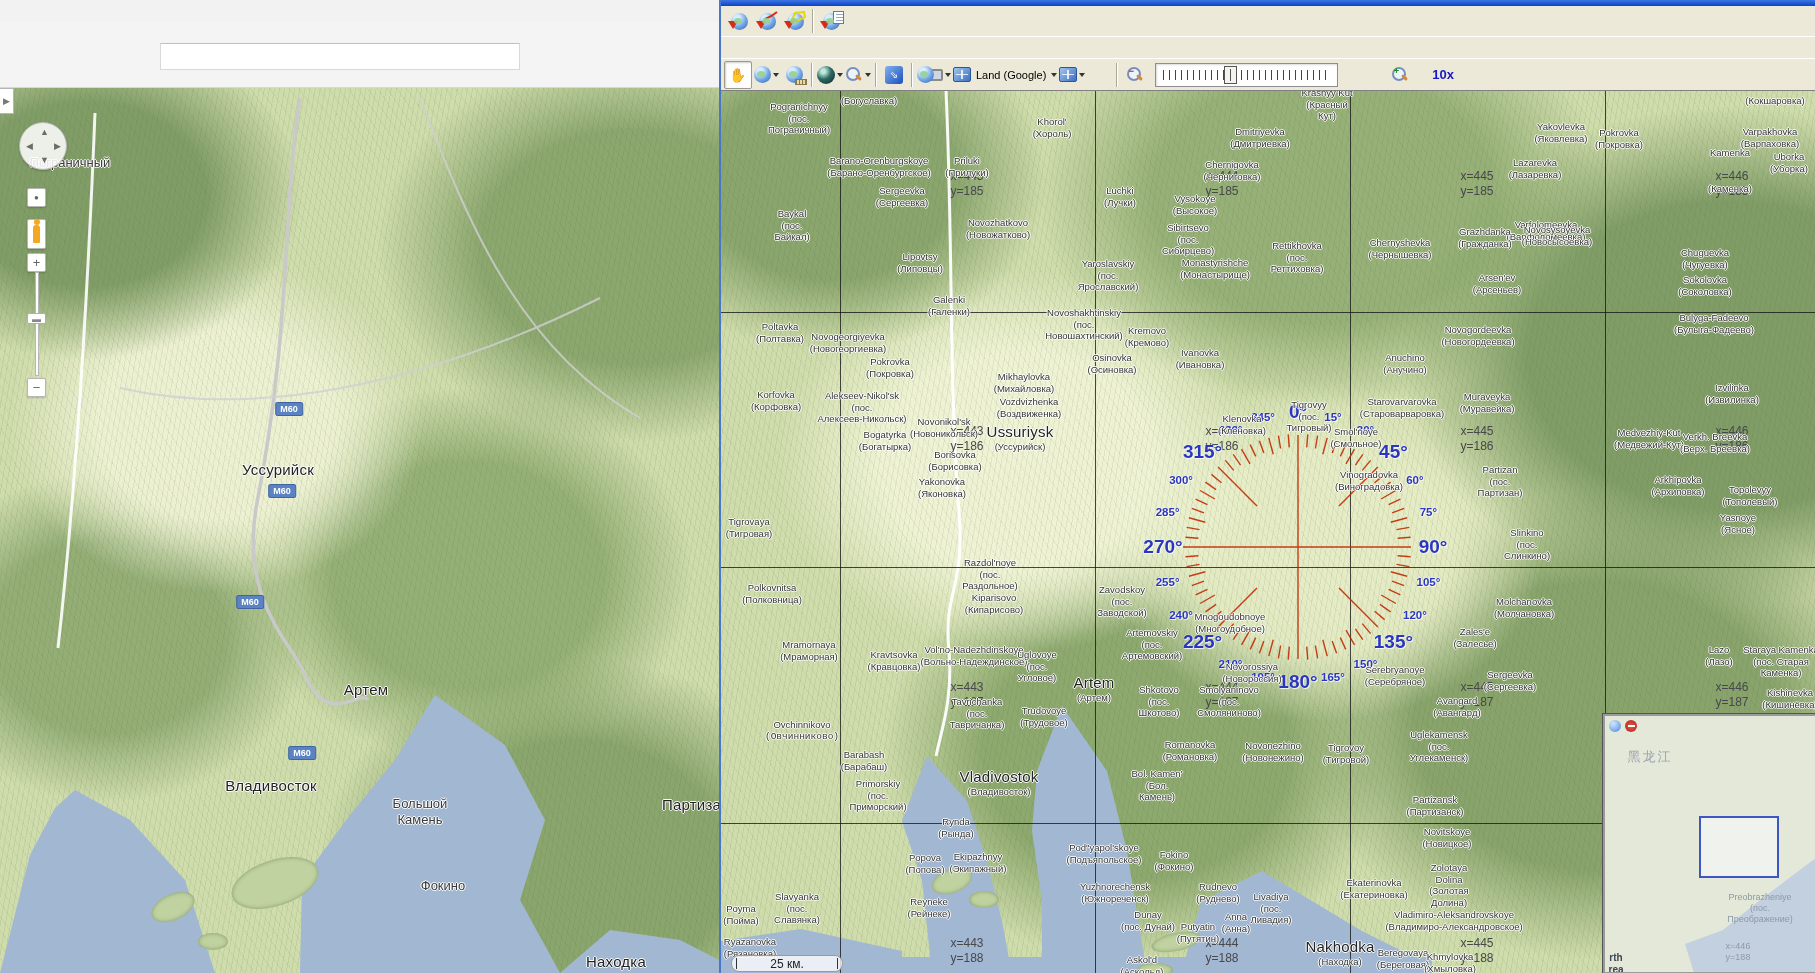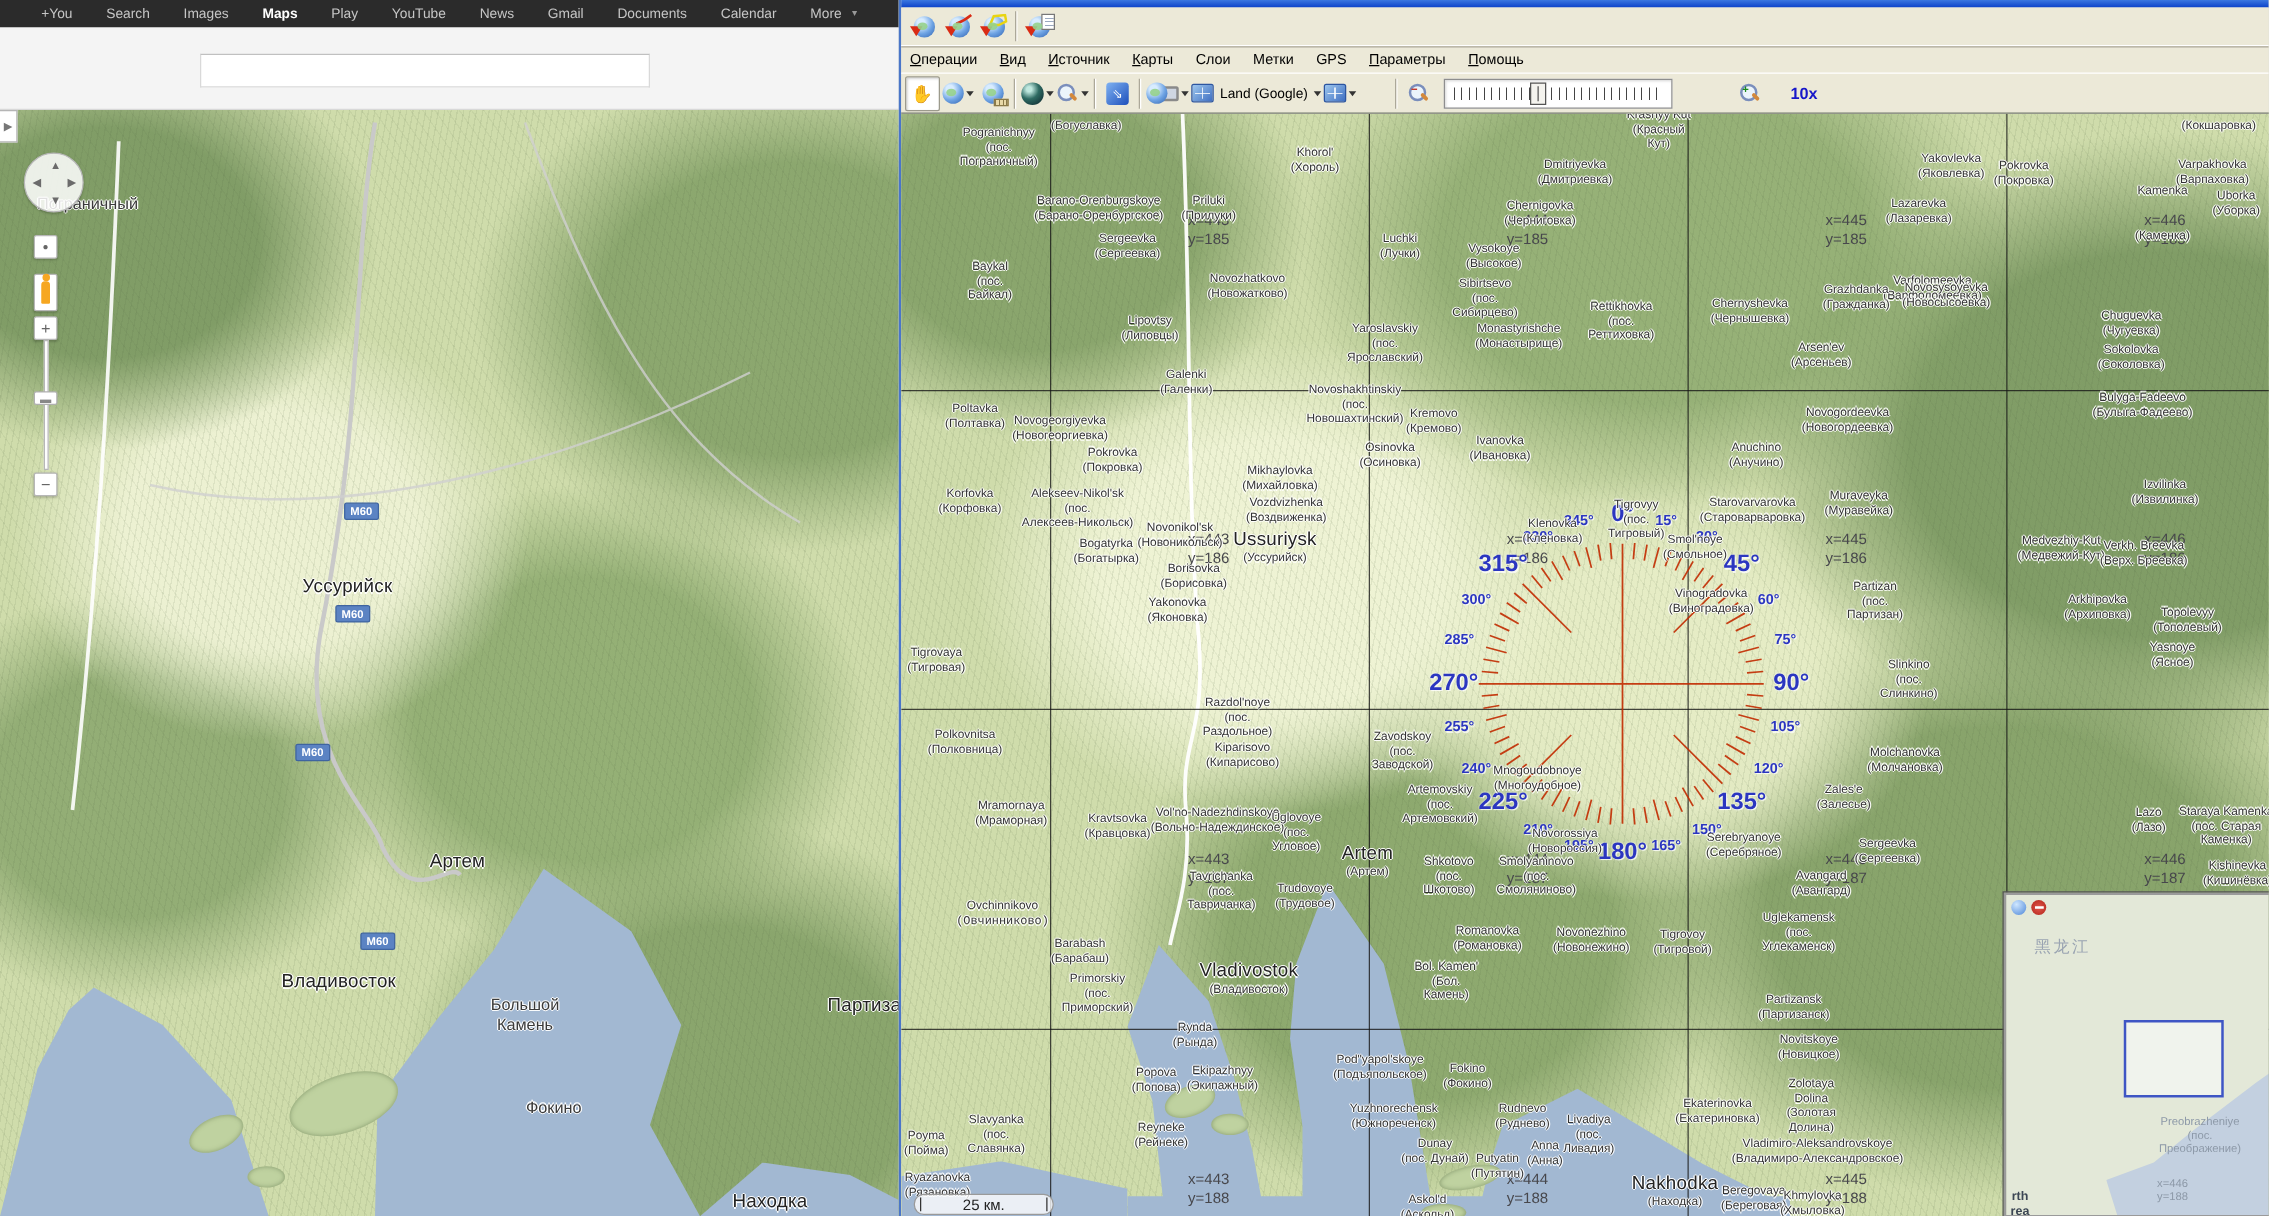--- a/index.html
+++ b/index.html
@@ -156,34 +156,20 @@
   .mm-label.dark{color:#3c4654;font-weight:bold;font-size:10px;}
   .mm-ico{position:absolute;width:12px;height:12px;border-radius:50%;}
   #mm-globe{left:4px;top:4px;background:radial-gradient(circle at 35% 30%,#cfe7ff,#4d86d8);}
   #mm-min{left:20px;top:4px;background:radial-gradient(#e2574d,#b02318);}
   #mm-min::after{content:"";position:absolute;left:2.5px;top:5px;width:7px;height:2px;background:#fff;}
 </style>
 </head>
 <body>
 
 <div id="left-page">
-  <div id="gbar">
-      <span class="nav-item">+You</span>
-      <span class="nav-item">Search</span>
-      <span class="nav-item">Images</span>
-      <span class="nav-item active">Maps</span>
-      <span class="nav-item">Play</span>
-      <span class="nav-item">YouTube</span>
-      <span class="nav-item">News</span>
-      <span class="nav-item">Gmail</span>
-      <span class="nav-item">Documents</span>
-      <span class="nav-item">Calendar</span>
-      <span class="nav-item">More</span>
-      <span class="nav-caret">▼</span>
-    </div>
   <div id="gsub">
     <input id="gsearch" value="" style="">
   </div>
 
   <div id="map-left" class="terrain">
     <div class="tex"></div>
 
     <div class="water" style="clip-path:polygon(75px 702px,130px 732px,185px 792px,215px 885px,0px 885px,30px 767px,55px 720px);"></div>
     <div class="water" style="clip-path:polygon(435px 607px,505px 657px,545px 732px,520px 812px,560px 885px,300px 885px,302px 792px,350px 727px,395px 672px);"></div>
     <div class="water" style="clip-path:polygon(560px 885px,610px 842px,680px 852px,719px 872px,719px 885px);"></div>
@@ -279,31 +265,20 @@
       </div>
     <div class="tsep"></div>
     <div class="tbtn">
       <span class="globe">
           <i class="red-dl"></i>
           <i class="icon-list"></i>
         </span>
       </div>
   </div>
 
-  <div id="menubar">
-      <span class="menu-item"><u>О</u>перации</span>
-      <span class="menu-item"><u>В</u>ид</span>
-      <span class="menu-item"><u>И</u>сточник</span>
-      <span class="menu-item"><u>К</u>арты</span>
-      <span class="menu-item">Слои</span>
-      <span class="menu-item">Метки</span>
-      <span class="menu-item">GPS</span>
-      <span class="menu-item"><u>П</u>араметры</span>
-      <span class="menu-item"><u>П</u>омощь</span>
-    </div>
 
   <div id="tb2">
     <div class="tbtn pressed">
         <span class="hand-ico">✋</span>
       </div>
     <div class="tbtn">
         <span class="globe"></span>
         <span class="drop"></span>
       </div>
     <div class="tbtn">
@@ -676,21 +651,21 @@
           <span class="" style="display: block;">(Варфоломеевка)</span>
         </div>
         <div class="map-label" style="left: 764px; top: 147px;">
           <span class="" style="display: block;">Grazhdanka</span>
           <span class="" style="display: block;">(Гражданка)</span>
         </div>
         <div class="map-label" style="left: 836px; top: 145px;">
           <span class="" style="display: block;">Novosysoyevka</span>
           <span class="" style="display: block;">(Новосысоевка)</span>
         </div>
-        <div class="map-label" style="left: 736px; top: 193px;">
+        <div class="map-label" style="left: 776px; top: 193px;">
           <span class="" style="display: block;">Arsen'ev</span>
           <span class="" style="display: block;">(Арсеньев)</span>
         </div>
         <div class="map-label" style="left: 984px; top: 168px;">
           <span class="" style="display: block;">Chuguevka</span>
           <span class="" style="display: block;">(Чугуевка)</span>
         </div>
         <div class="map-label" style="left: 984px; top: 195px;">
           <span class="" style="display: block;">Sokolovka</span>
           <span class="" style="display: block;">(Соколовка)</span>

